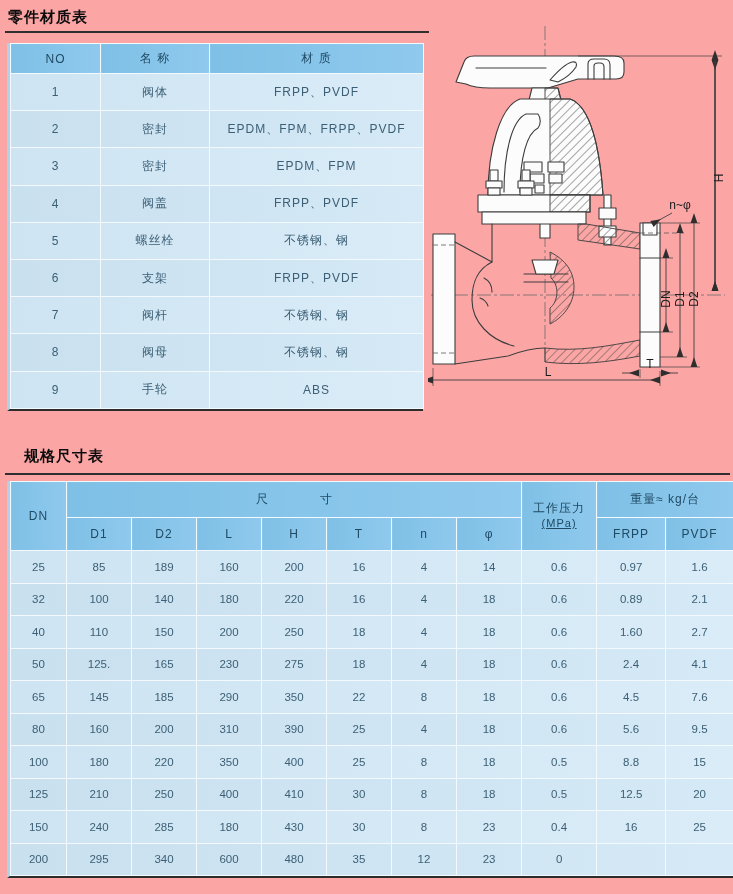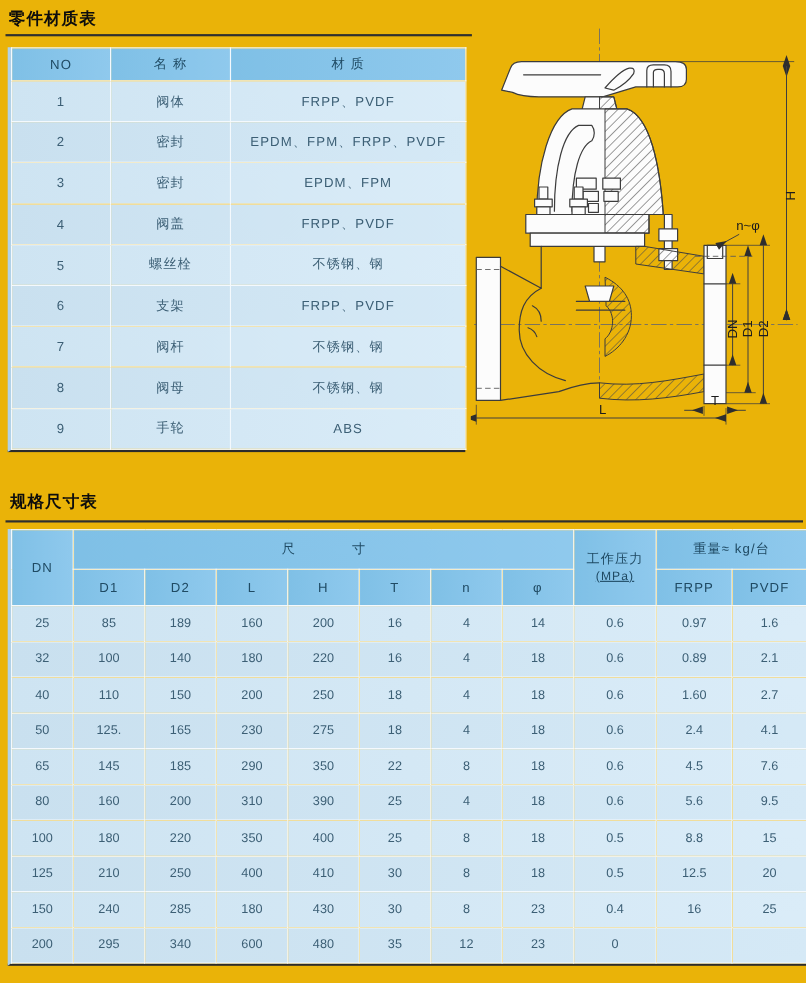--- a/index.html
+++ b/index.html
@@ -1,18 +1,18 @@
 <!DOCTYPE html>
 <html><head>
 <meta charset="utf-8">
 <style>
   html,body{margin:0;padding:0;background:#e8e8e8;}
   .page{
     position:relative;width:733px;height:894px;margin:0 auto;
-    background:#eab308;overflow:hidden;
+    background:#fca5a5;overflow:hidden;
     font-family:"Liberation Sans","DejaVu Sans",sans-serif;
   }
   .sec-title{
     position:absolute;font-size:15px;font-weight:700;color:#0d0d0d;letter-spacing:1px;
   }
   .rule{position:absolute;height:2px;background:#2f2f2f;}
   .tbl-wrap{
     position:absolute;border-bottom:2px solid #2c2c2c;border-left:3px solid #b0d1e8;
   }
   table{border-collapse:collapse;table-layout:fixed;width:100%;}
@@ -230,21 +230,21 @@
         <text class="dimtxt" x="120" y="364" text-anchor="middle">L</text>
 
         <path class="ext" d="M212,357 V366"></path>
         <line class="dim" x1="194" y1="361" x2="211" y2="361" marker-end="url(#arr)"></line>
         <line class="dim" x1="250" y1="361" x2="233" y2="361" marker-end="url(#arr)"></line>
         <text class="dimtxt" x="222" y="356" text-anchor="middle" font-size="11">T</text>
       </g>
     </svg>
   </div>
 
-  <div class="sec-title" style="left:9px;top:447px;">规格尺寸表</div>
+  <div class="sec-title" style="left:24px;top:447px;">规格尺寸表</div>
   <div class="rule" style="left:5px;top:473px;width:725px;"></div>
 
   <div class="tbl-wrap spec-wrap">
     <table>
       <colgroup>
         <col style="width:56px">
           <col style="width:65px">
           <col style="width:65px">
           <col style="width:65px">
         <col style="width:65px">

